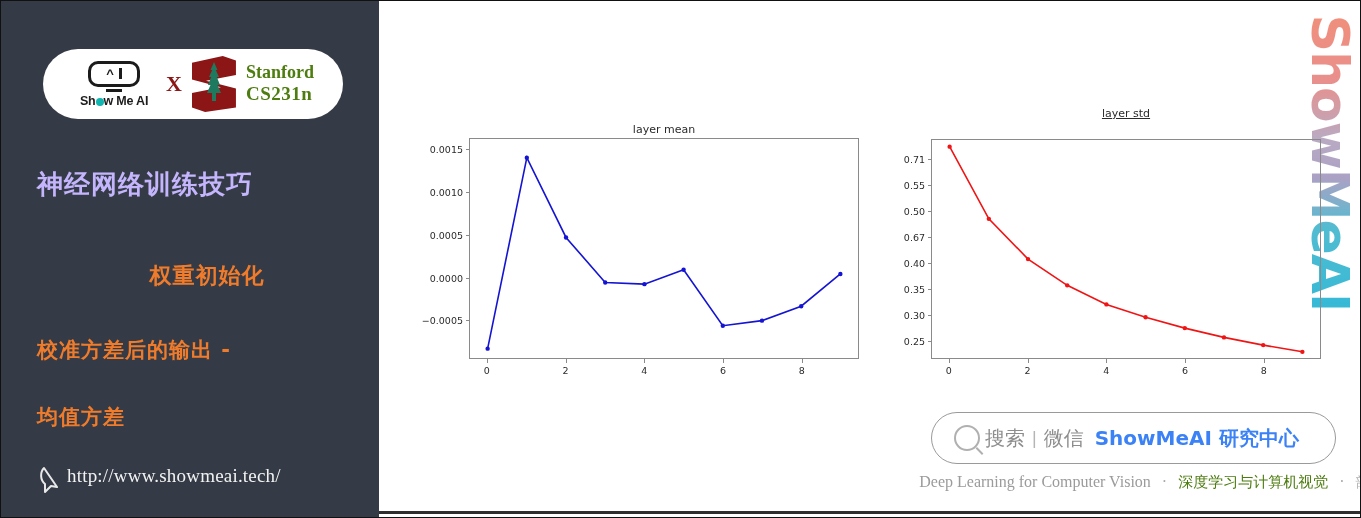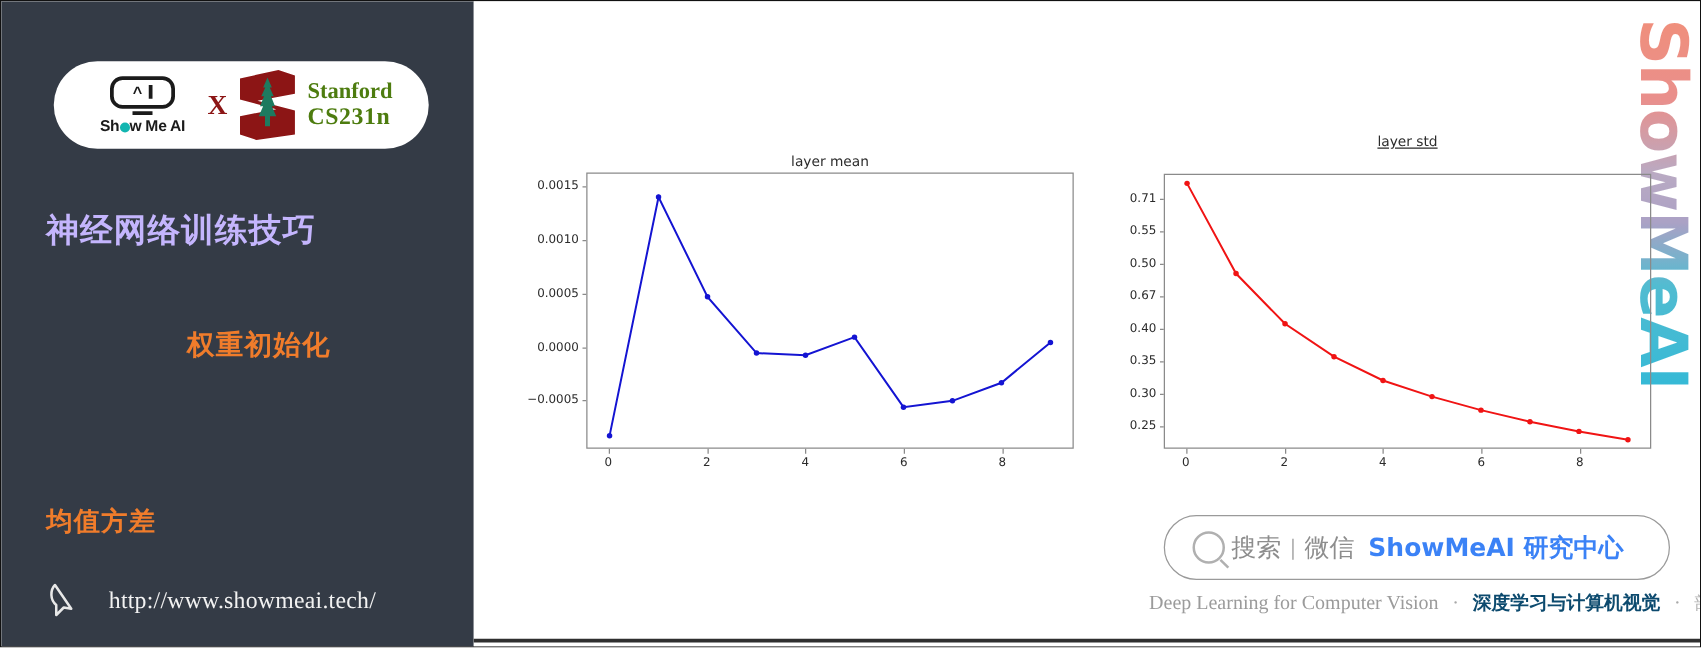--- a/index.html
+++ b/index.html
@@ -130,22 +130,22 @@
     letter-spacing: 1px;
   }
   #side-sub-1 { top: 260px; font-size: 22px; text-align: center; }
   #side-sub-2 { top: 335px; font-size: 21px; }
   #side-sub-3 { top: 402px; font-size: 21px; }
 
   #side-url-row {
     position: absolute;
     left: 36px; top: 464px;
     display: flex;
-    align-items: center;
-    gap: 20px;
+    align-items: flex-start;
+    gap: 0;
   }
   #side-url-row .url-text {
     color: #f2f2f2;
     font-size: 19px;
     font-family: "Liberation Serif", serif;
     letter-spacing: 0.2px;
   }
 
   
   #content {
@@ -280,21 +280,21 @@
     position: absolute;
     left: 378px; top: 472px;
     width: 983px;
     text-align: center;
     font-size: 16px;
     color: #9b9b9b;
     font-family: "Liberation Serif", serif;
     white-space: nowrap;
   }
   #footer-text .ft-en { font-family: "Liberation Serif", serif; }
-  #footer-text .ft-zh-bold { font-weight: 700; color: #0c4a6e; font-family: "DejaVu Sans", sans-serif; font-size: 15px; }
+  #footer-text .ft-zh-bold { font-weight: 400; color: #4d7c0f; font-family: "DejaVu Sans", sans-serif; font-size: 15px; }
   #footer-text .ft-zh { color: #b5b5b5; font-family: "DejaVu Sans", sans-serif; font-size: 14px; }
   #footer-text .dot { color: #a8a8a8; margin: 0 7px; }
 </style>
 </head>
 <body>
 
 <div id="stage">
 
   <div id="sidebar">
 
@@ -320,20 +320,21 @@
       </div>
 
       <div class="stanford-text">
         <span class="l1">Stanford</span>
         <span class="l2">CS231n</span>
       </div>
     </div>
 
     <div class="side-title">神经网络训练技巧</div>
     <div class="side-sub" id="side-sub-1">权重初始化</div>
+    <div class="side-sub" id="side-sub-2">校准方差后的输出 -</div>
     <div class="side-sub" id="side-sub-3">均值方差</div>
 
     <div id="side-url-row">
       <svg width="30" height="32" viewBox="0 0 30 32">
         <path d="M7 3 C3 7, 3 15, 8 19 L8 27 L14 21 L20 22 L7 3 Z" fill="none" stroke="#e8e8e8" stroke-width="2" stroke-linejoin="round"></path>
       </svg>
       <span class="url-text">http://www.showmeai.tech/</span>
     </div>
   </div>
 

